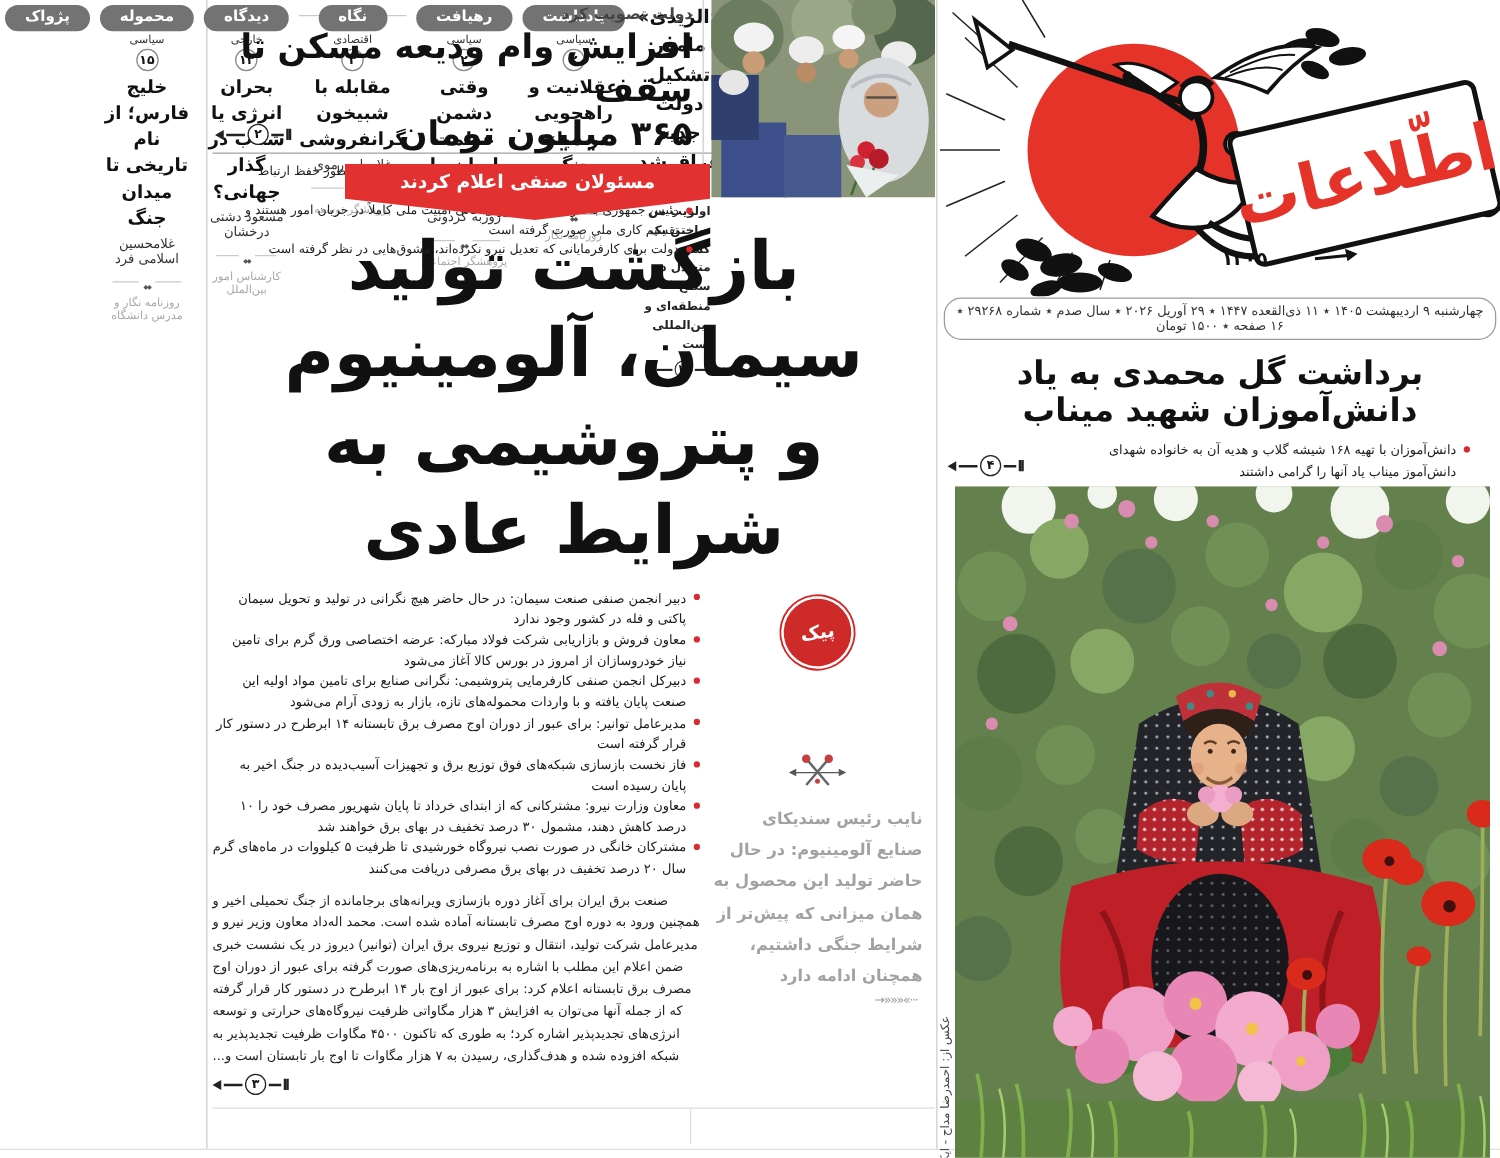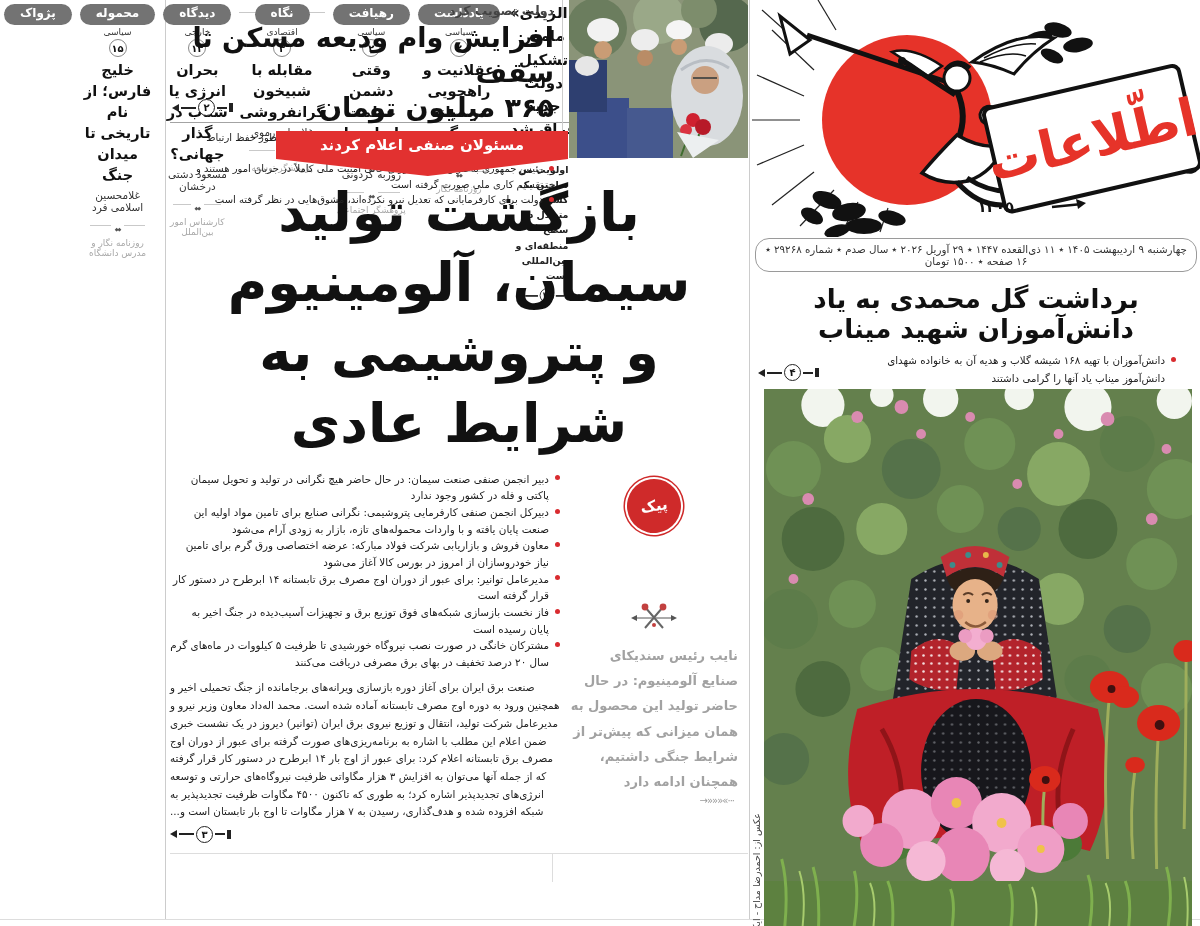--- a/index.html
+++ b/index.html
@@ -266,24 +266,25 @@
           <circle cx="14" cy="6" r="3.4" fill="#c2403f"></circle>
             <circle cx="32" cy="6" r="3.4" fill="#c2403f"></circle>
           <circle cx="23" cy="24" r="2" fill="#c2403f"></circle>
         </svg>
         <div class="pull-quote">نایب رئیس سندیکای صنایع آلومینیوم: در حال حاضر تولید این محصول به همان میزانی که پیش‌تر از شرایط جنگی داشتیم، همچنان ادامه دارد</div>
         <div class="pq-arrows"></div>
       </div>
       <div class="cem-main">
         <ul class="blts">
           <li>دبیر انجمن صنفی صنعت سیمان: در حال حاضر هیچ نگرانی در تولید و تحویل سیمان پاکتی و فله در کشور وجود ندارد</li>
+          <li>معاون فروش و بازاریابی شرکت فولاد مبارکه: عرضه اختصاصی ورق گرم برای تامین نیاز خودروسازان از امروز در بورس کالا آغاز می‌شود</li>
           <li>دبیرکل انجمن صنفی کارفرمایی پتروشیمی: نگرانی صنایع برای تامین مواد اولیه این صنعت پایان یافته و با واردات محموله‌های تازه، بازار به زودی آرام می‌شود</li>
-          <li>معاون فروش و بازاریابی شرکت فولاد مبارکه: عرضه اختصاصی ورق گرم برای تامین نیاز خودروسازان از امروز در بورس کالا آغاز می‌شود</li>
           <li>مدیرعامل توانیر: برای عبور از دوران اوج مصرف برق تابستانه ۱۴ ابرطرح در دستور کار قرار گرفته است</li>
           <li>فاز نخست بازسازی شبکه‌های فوق توزیع برق و تجهیزات آسیب‌دیده در جنگ اخیر به پایان رسیده است</li>
+          <li>معاون وزارت نیرو: مشترکانی که از ابتدای خرداد تا پایان شهریور مصرف خود را ۱۰ درصد کاهش دهند، مشمول ۳۰ درصد تخفیف در بهای برق خواهند شد</li>
           <li>مشترکان خانگی در صورت نصب نیروگاه خورشیدی تا ظرفیت ۵ کیلووات در ماه‌های گرم سال ۲۰ درصد تخفیف در بهای برق مصرفی دریافت می‌کنند</li>
         </ul>
         <div class="cem-para">صنعت برق ایران برای آغاز دوره بازسازی ویرانه‌های برجامانده از جنگ تحمیلی اخیر و همچنین ورود به دوره اوج مصرف تابستانه آماده شده است. محمد اله‌داد معاون وزیر نیرو و مدیرعامل شرکت تولید، انتقال و توزیع نیروی برق ایران (توانیر) دیروز در یک نشست خبری ضمن اعلام این مطلب با اشاره به برنامه‌ریزی‌های صورت گرفته برای عبور از دوران اوج مصرف برق تابستانه اعلام کرد: برای عبور از اوج بار ۱۴ ابرطرح در دستور کار قرار گرفته که از جمله آنها می‌توان به افزایش ۳ هزار مگاواتی ظرفیت نیروگاه‌های حرارتی و توسعه انرژی‌های تجدیدپذیر اشاره کرد؛ به طوری که تاکنون ۴۵۰۰ مگاوات ظرفیت تجدیدپذیر به شبکه افزوده شده و هدف‌گذاری، رسیدن به ۷ هزار مگاوات تا اوج بار تابستان است و...</div>
         <span class="pref">
           <span class="pr-arrow"></span>
             <span class="pr-line"></span>
           <span class="pr-circ">۳</span>
           <span class="pr-line s"></span>
             <span class="pr-end"></span>
         </span>

